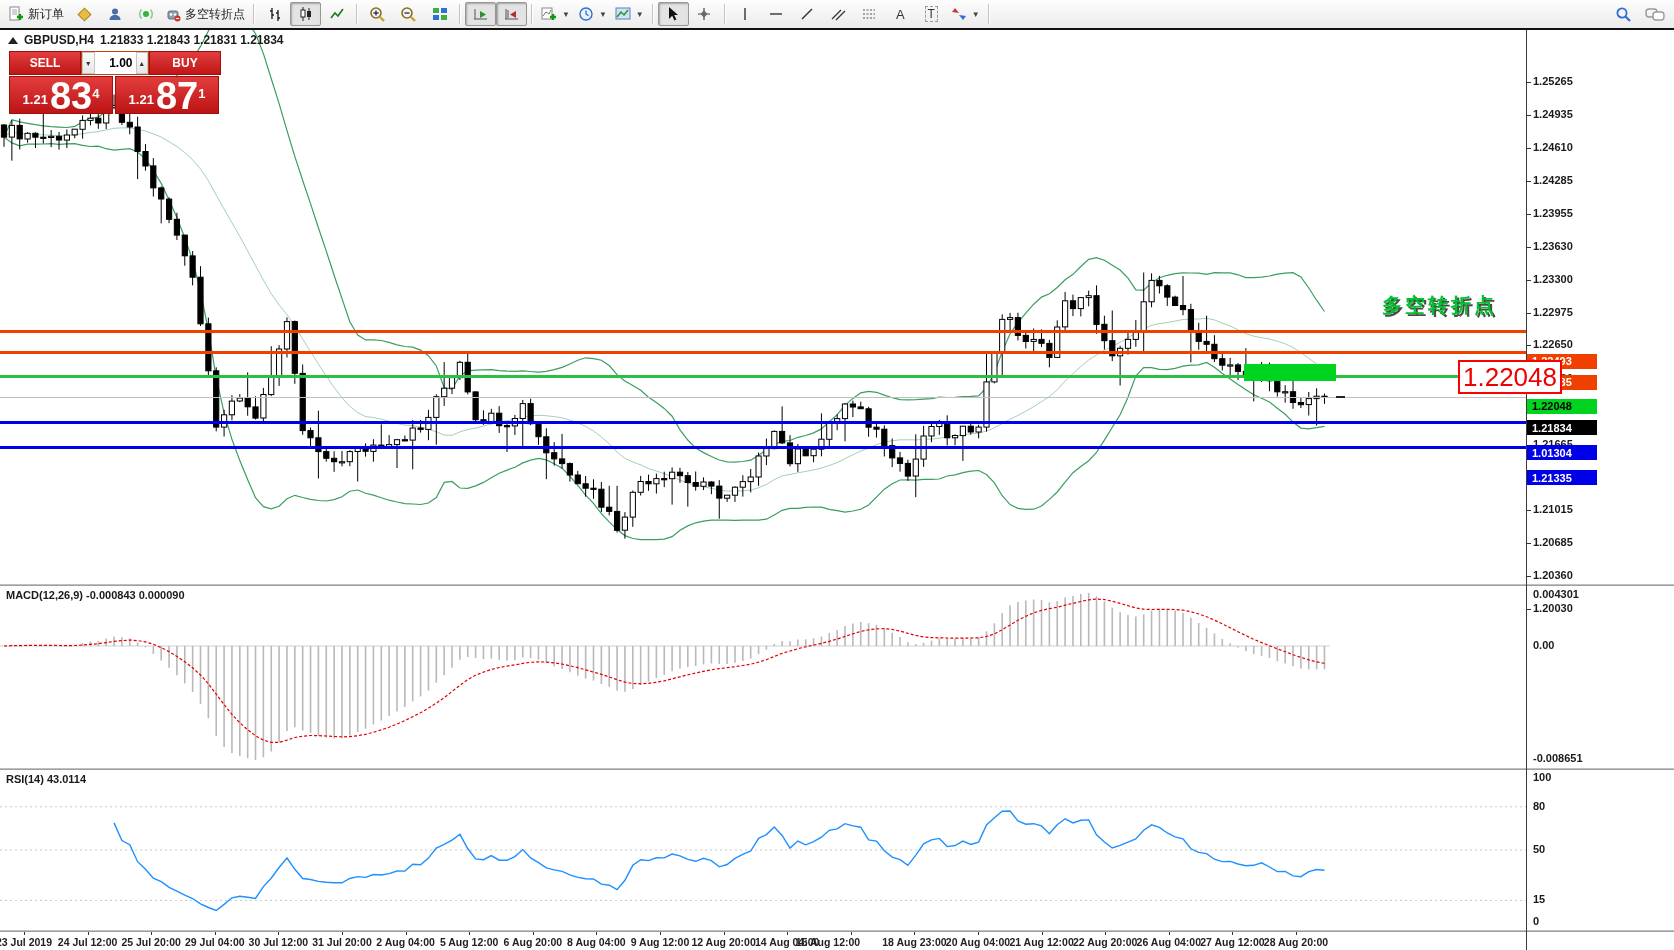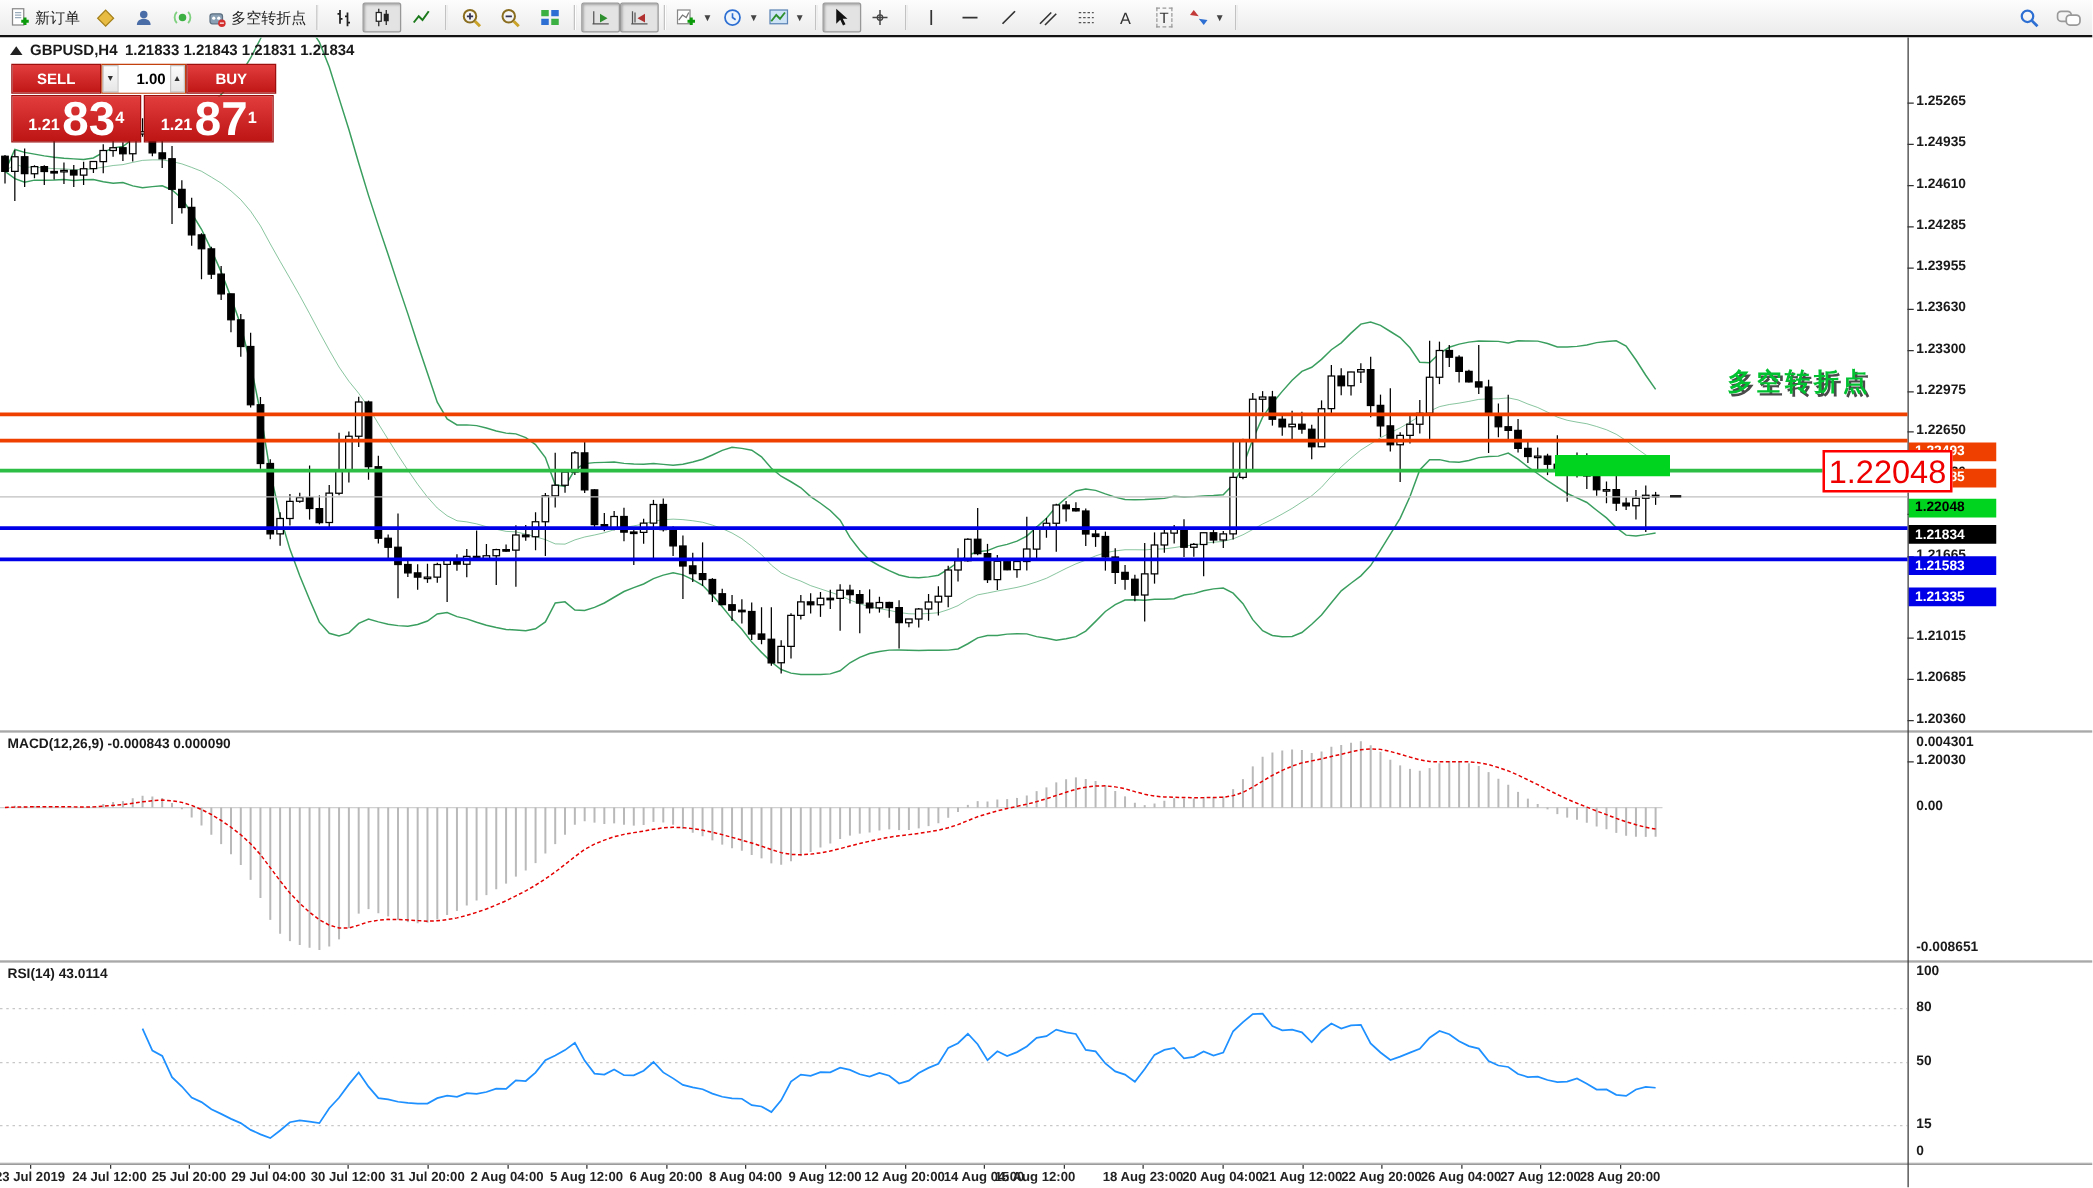--- a/index.html
+++ b/index.html
@@ -922,21 +922,21 @@
       <div class="dtick" style="left:1296.0px;"></div>
       <div class="dlabel" style="left:1296.0px;">28 Aug 20:00</div>
     </div>
 
   <div class="axis-vline"></div>
   <div id="axis-labels">
       <div class="plabel" style="top:323.7px;background:#f04000;color:#ffffff;z-index:5;">1.22493</div>
       <div class="plabel" style="top:344.6px;background:#f04000;color:#ffffff;z-index:5;">1.22285</div>
       <div class="plabel" style="top:368.5px;background:#00d41e;color:#000000;z-index:5;">1.22048</div>
       <div class="plabel" style="top:390.0px;background:#000000;color:#ffffff;z-index:5;">1.21834</div>
-      <div class="plabel" style="top:415.3px;background:#0000e8;color:#ffffff;z-index:5;">1.21583</div>
+      <div class="plabel" style="top:415.3px;background:#0000e8;color:#ffffff;z-index:5;">1.01304</div>
       <div class="plabel" style="top:440.3px;background:#0000e8;color:#ffffff;z-index:5;">1.21335</div>
       <div class="tickmark" style="top:52.0px;"></div>
       <div class="tick" style="top:45.0px;">1.25265</div>
       <div class="tickmark" style="top:85.2px;"></div>
       <div class="tick" style="top:78.2px;">1.24935</div>
       <div class="tickmark" style="top:118.0px;"></div>
       <div class="tick" style="top:111.0px;">1.24610</div>
       <div class="tickmark" style="top:150.7px;"></div>
       <div class="tick" style="top:143.7px;">1.24285</div>
       <div class="tickmark" style="top:183.9px;"></div>

